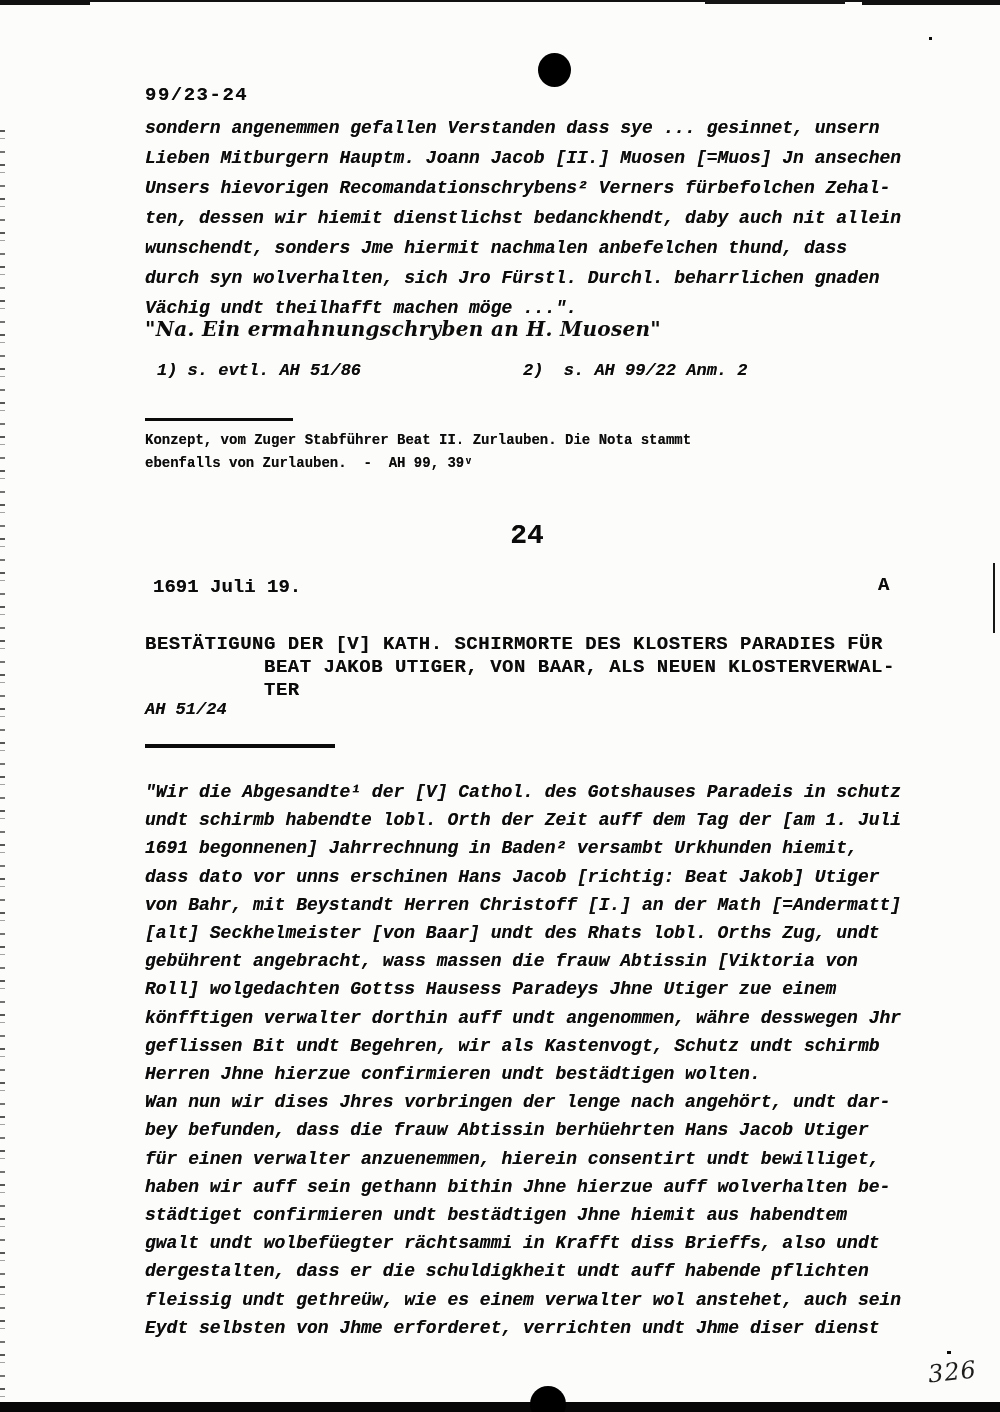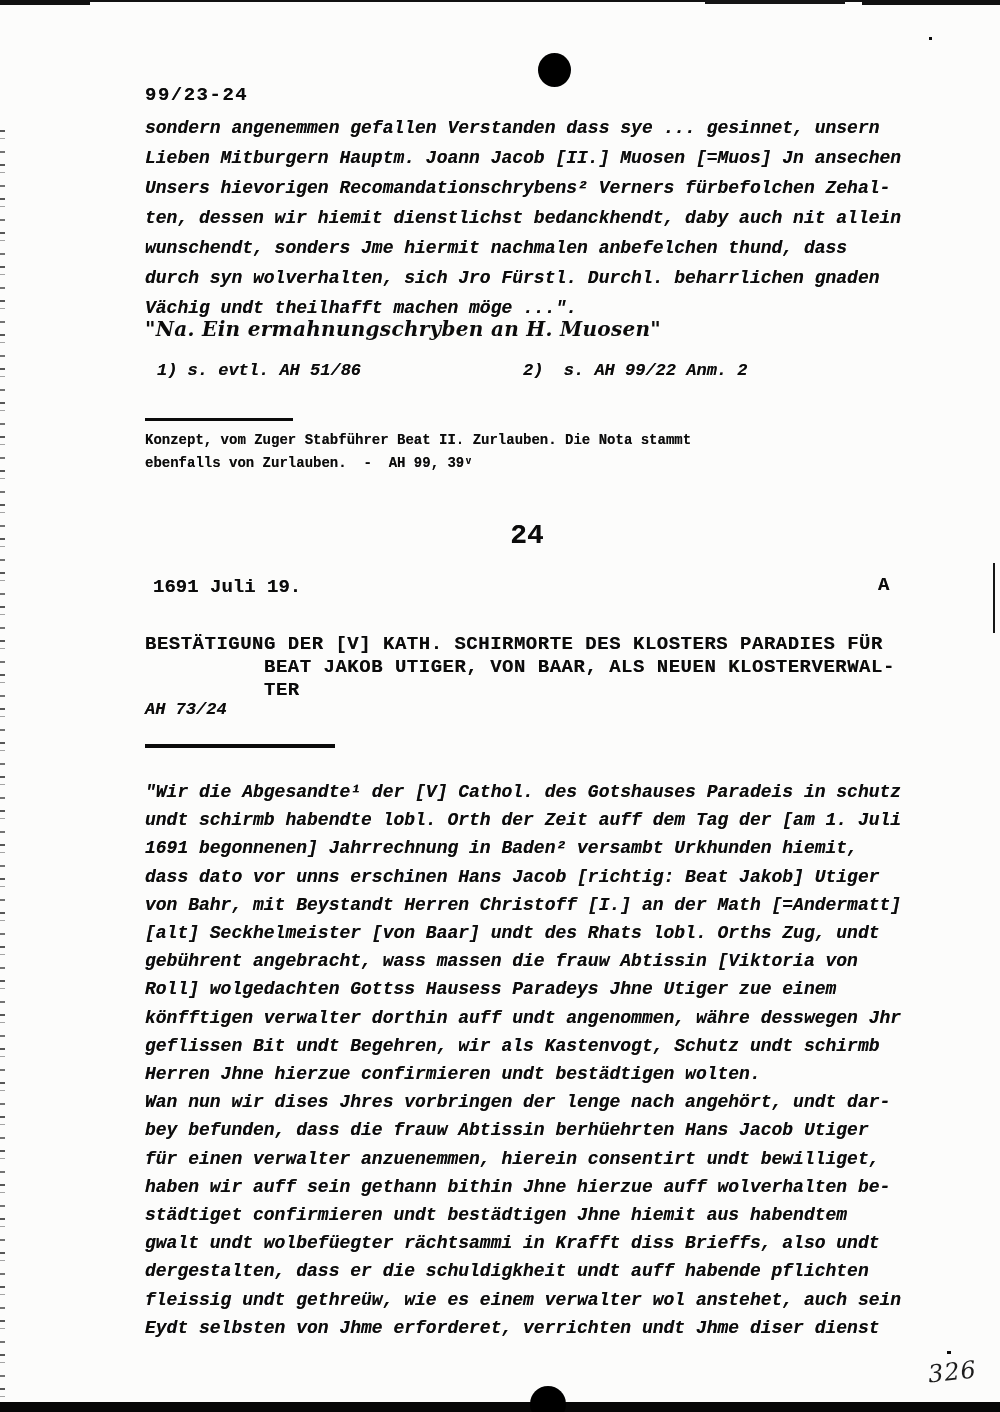--- a/index.html
+++ b/index.html
@@ -98,21 +98,21 @@
 <div class="abs rule rule1"></div>
 <div class="abs txt source">Konzept, vom Zuger Stabführer Beat II. Zurlauben. Die Nota stammt
 ebenfalls von Zurlauben.  -  AH 99, 39ᵛ</div>
 
 <div class="abs txt pagenum">24</div>
 <div class="abs txt date">1691 Juli 19.</div>
 <div class="abs txt recto">A</div>
 <div class="abs txt title">BESTÄTIGUNG DER [V] KATH. SCHIRMORTE DES KLOSTERS PARADIES FÜR
           BEAT JAKOB UTIGER, VON BAAR, ALS NEUEN KLOSTERVERWAL-
           TER</div>
-<div class="abs txt ital aref">AH 73/24</div>
+<div class="abs txt ital aref">AH 51/24</div>
 <div class="abs rule rule2"></div>
 <div class="abs txt ital q2">"Wir die Abgesandte¹ der [V] Cathol. des Gotshauses Paradeis in schutz
 undt schirmb habendte lobl. Orth der Zeit auff dem Tag der [am 1. Juli
 1691 begonnenen] Jahrrechnung in Baden² versambt Urkhunden hiemit,
 dass dato vor unns erschinen Hans Jacob [richtig: Beat Jakob] Utiger
 von Bahr, mit Beystandt Herren Christoff [I.] an der Math [=Andermatt]
 [alt] Seckhelmeister [von Baar] undt des Rhats lobl. Orths Zug, undt
 gebührent angebracht, wass massen die frauw Abtissin [Viktoria von
 Roll] wolgedachten Gottss Hausess Paradeys Jhne Utiger zue einem
 könfftigen verwalter dorthin auff undt angenommen, währe desswegen Jhr

